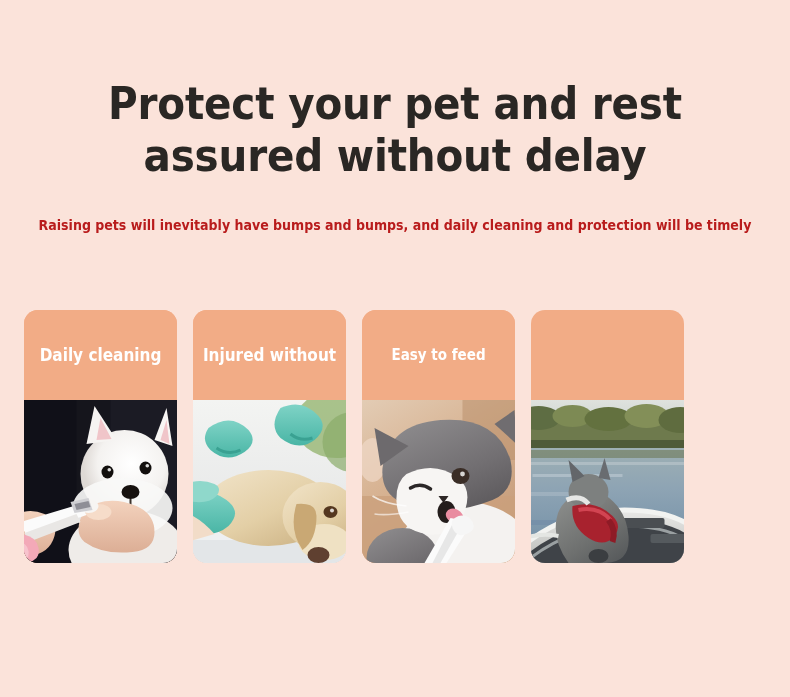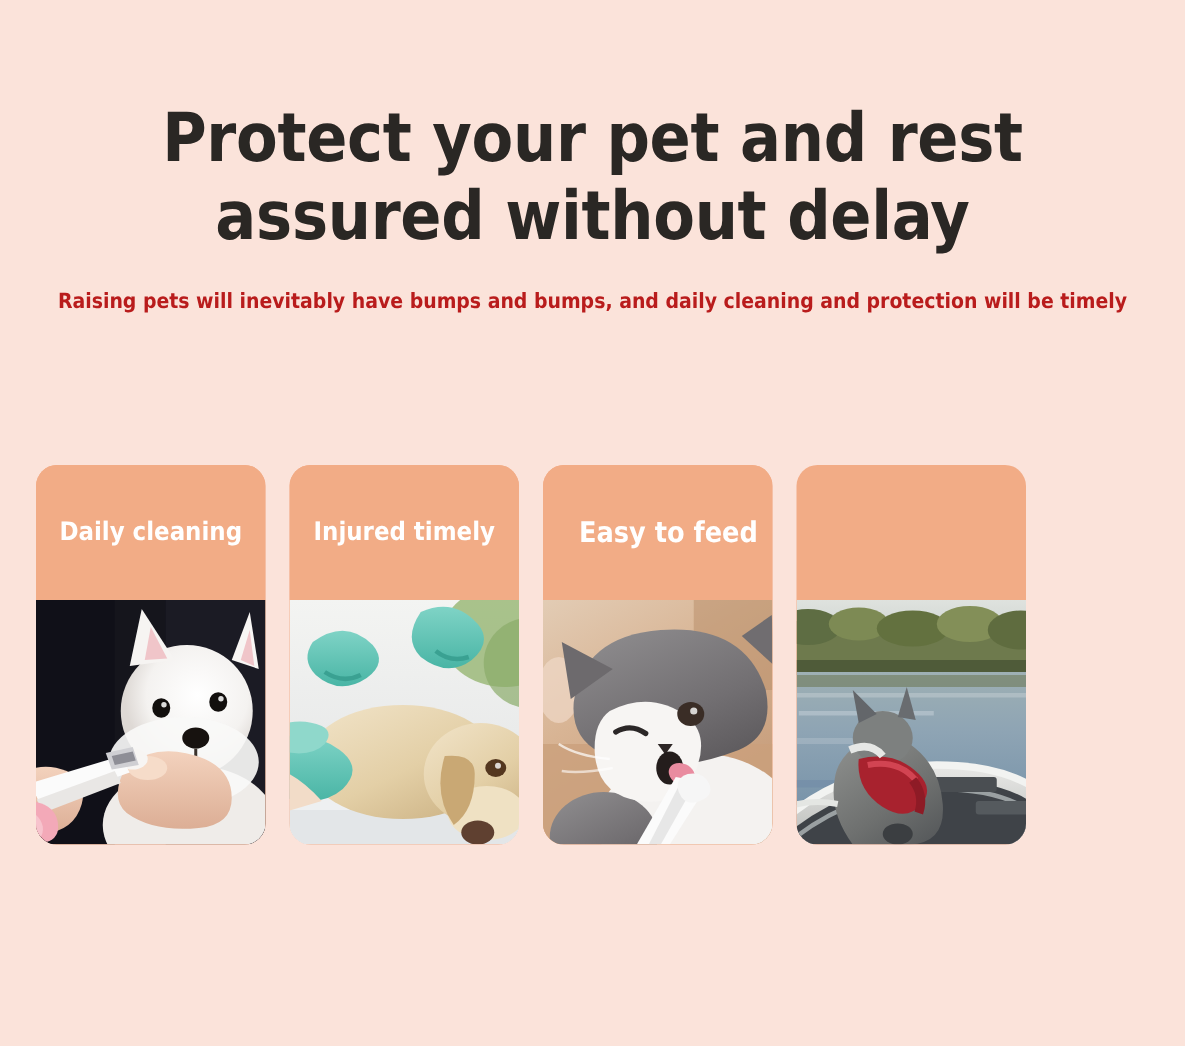--- a/index.html
+++ b/index.html
@@ -17,21 +17,21 @@
   }
 
   
   .hero {
     position: absolute;
     left: 0;
     top: 0;
     width: 790px;
   }
   .hero-title {
-    margin: 0;
+    margin: 12px;
     padding-top: 66px;
     text-align: center;
     color: #2A2724;
     font-family: "DejaVu Sans Condensed", "Liberation Sans Narrow", "Liberation Sans", sans-serif;
     font-weight: bold;
     font-size: 45px;
     line-height: 52px;
     letter-spacing: -0.2px;
     font-stretch: condensed;
     white-space: pre-line;
@@ -81,21 +81,21 @@
     color: #FFFFFF;
     font-family: "DejaVu Sans Condensed", "Liberation Sans Narrow", "Liberation Sans", sans-serif;
     font-weight: bold;
     font-stretch: condensed;
     width: 100%;
     box-sizing: border-box;
   }
   
   .card.c1 .card-title { font-size: 17px; text-align: center; padding: 0 8px; }
   .card.c2 .card-title { font-size: 17px; text-align: center; padding: 0 6px; }
-  .card.c3 .card-title { font-size: 19px; padding: 0 6px; margin-left: 18px; }
+  .card.c3 .card-title { font-size: 15px; text-align: center; padding: 0 6px; }
   .card.c4 .card-title { font-size: 13px; text-align: left;  padding: 0 0 0 17px; }
 
   .card-photo {
     position: absolute;
     left: 0;
     top: 90px;
     width: 100%;
     height: 163px;
     overflow: hidden;
   }
@@ -166,21 +166,21 @@
         <path d="M60 104 L74 101 L76 107 L62 110 Z" fill="#8e8e96"></path>
 
         <path d="M6 134 q-10 6 -8 18 q2 12 16 10 q12 -2 10 -14 q-2 -12 -18 -14 Z" fill="#f3a9b8"></path>
         <path d="M2 140 q-6 6 -4 14 q2 8 10 7 q7 -2 6 -10 q-2 -9 -12 -11 Z" fill="#f7c3cd"></path>
       </svg>
     </div>
   </div>
 
   <div class="card c2">
     <div class="card-header">
-      <div class="card-title">Injured timely</div>
+      <div class="card-title">Injured without</div>
     </div>
     <div class="card-photo">
       <svg class="photo-svg" viewBox="0 0 170 163" preserveAspectRatio="xMidYMid slice">
         <defs>
           <linearGradient id="g2bg" x1="0" y1="0" x2="0" y2="1">
             <stop offset="0%" stop-color="#f3f4f2"></stop>
             <stop offset="60%" stop-color="#e9eaea"></stop>
             <stop offset="100%" stop-color="#dcdee0"></stop>
           </linearGradient>
           <linearGradient id="g2fur" x1="0.1" y1="0" x2="0.9" y2="1">

